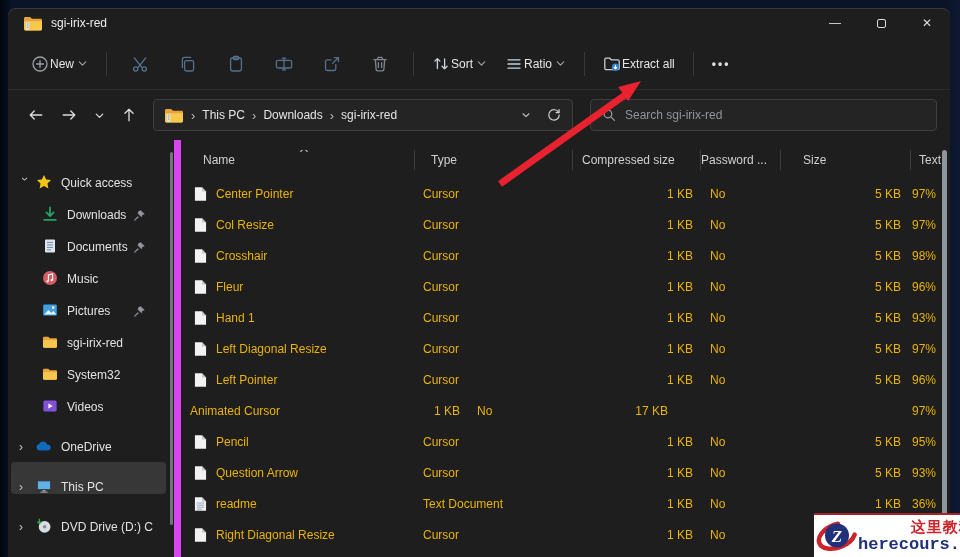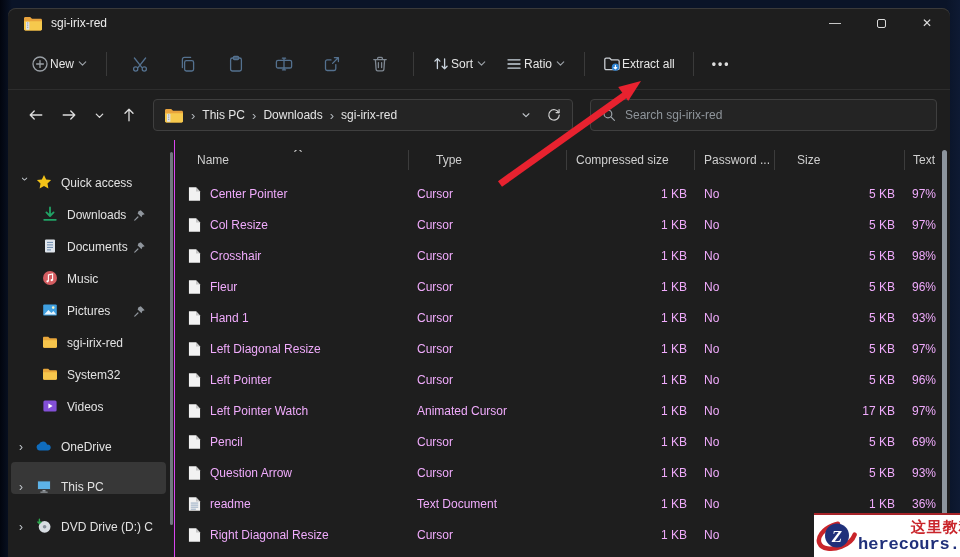--- a/index.html
+++ b/index.html
@@ -53,32 +53,32 @@
   .side-item.sel{background:#373737}
   .side-item.gap{margin-top:8px}
   .s-chev{width:17px;color:#c2c7cc;font-size:12px;flex:0 0 auto}
   .s-chev.down{transform:rotate(90deg);width:12px;margin-right:5px;margin-top:2px}
   .s-ind{padding-left:31px}
   .s-icon{width:16px;height:16px;margin-right:9px;flex:0 0 auto;display:flex}
   .s-icon svg{width:16px;height:16px}
   .s-label{color:#e2e2e2;white-space:nowrap;overflow:hidden}
   .s-pin{position:absolute;right:20px;width:13px;height:13px;display:flex}
   .side-scrollbar{position:absolute;right:1px;top:12px;bottom:32px;width:3px;background:#70767e;border-radius:2px}
-  .main{flex:1;min-width:0;border-left:1px solid #d946ef;position:relative;padding-top:7px;overflow:hidden}
+  .main{flex:1;min-width:0;border-left:7px solid #d946ef;position:relative;padding-top:7px;overflow:hidden}
   .hrow{display:flex;height:26px;align-items:center;color:#cfcfcf;margin-bottom:5px}
   .hcell{height:20px;display:flex;align-items:center;overflow:hidden;white-space:nowrap}
   .hcell + .hcell{border-left:1px solid #3c3c3c}
   .h-name{width:233px;padding-left:22px;position:relative}
   .sortchev{position:absolute;left:118px;top:-6px;width:10px;height:10px;color:#c6c6c6}
-  .h-type{width:158px;padding-left:27px}
+  .h-type{width:158px;padding-left:16px}
   .h-comp{width:128px;padding-left:9px}
-  .h-pass{width:80px;padding-left:9px}
+  .h-pass{width:80px;}
   .h-size{width:130px;padding-left:22px}
   .h-ratio{flex:1;padding-left:8px}
-  .frow{display:flex;height:31px;align-items:center;color:#f0abfc}
+  .frow{display:flex;height:31px;align-items:center;color:#eab308}
   .c-name{width:233px;display:flex;align-items:center;padding-left:13px;white-space:nowrap;overflow:hidden}
   .f-icon{width:13px;height:16px;margin-right:9px;flex:0 0 auto;display:flex}
   .c-type{width:158px;padding-left:9px;white-space:nowrap}
   .c-comp{width:128px;text-align:right;padding-right:7px}
   .c-pass{width:80px;padding-left:10px}
   .c-size{width:130px;text-align:right;padding-right:9px}
   .c-ratio{flex:1;text-align:right;padding-right:14px}
   .main-scrollbar{position:absolute;right:3px;top:10px;bottom:0;width:5px;background:#8d959d;border-radius:3px}
   
   .anno{position:absolute;left:0;top:0;pointer-events:none;z-index:50}
@@ -545,50 +545,41 @@
               </span>
               <span>Left Pointer</span>
             </div>
             <div class="c-type">Cursor</div>
             <div class="c-comp">1 KB</div>
             <div class="c-pass">No</div>
             <div class="c-size">5 KB</div>
             <div class="c-ratio">96%</div>
           </div>
           <div class="frow">
-            <div class="c-name">
-              <span class="f-icon">
-                <svg viewBox="0 0 14 16">
-                  <path d="M1 .8h7.6L13 5.2v10H1z" fill="#f2f2f2"></path>
-                  <path d="M8.6.8L13 5.2H8.6z" fill="#c6c6c6"></path>
-                </svg>
-              </span>
-              <span>Left Pointer Watch</span>
-            </div>
             <div class="c-type">Animated Cursor</div>
             <div class="c-comp">1 KB</div>
             <div class="c-pass">No</div>
             <div class="c-size">17 KB</div>
             <div class="c-ratio">97%</div>
           </div>
           <div class="frow">
             <div class="c-name">
               <span class="f-icon">
                 <svg viewBox="0 0 14 16">
                   <path d="M1 .8h7.6L13 5.2v10H1z" fill="#f2f2f2"></path>
                   <path d="M8.6.8L13 5.2H8.6z" fill="#c6c6c6"></path>
                 </svg>
               </span>
               <span>Pencil</span>
             </div>
             <div class="c-type">Cursor</div>
             <div class="c-comp">1 KB</div>
             <div class="c-pass">No</div>
             <div class="c-size">5 KB</div>
-            <div class="c-ratio">69%</div>
+            <div class="c-ratio">95%</div>
           </div>
           <div class="frow">
             <div class="c-name">
               <span class="f-icon">
                 <svg viewBox="0 0 14 16">
                   <path d="M1 .8h7.6L13 5.2v10H1z" fill="#f2f2f2"></path>
                   <path d="M8.6.8L13 5.2H8.6z" fill="#c6c6c6"></path>
                 </svg>
               </span>
               <span>Question Arrow</span>

